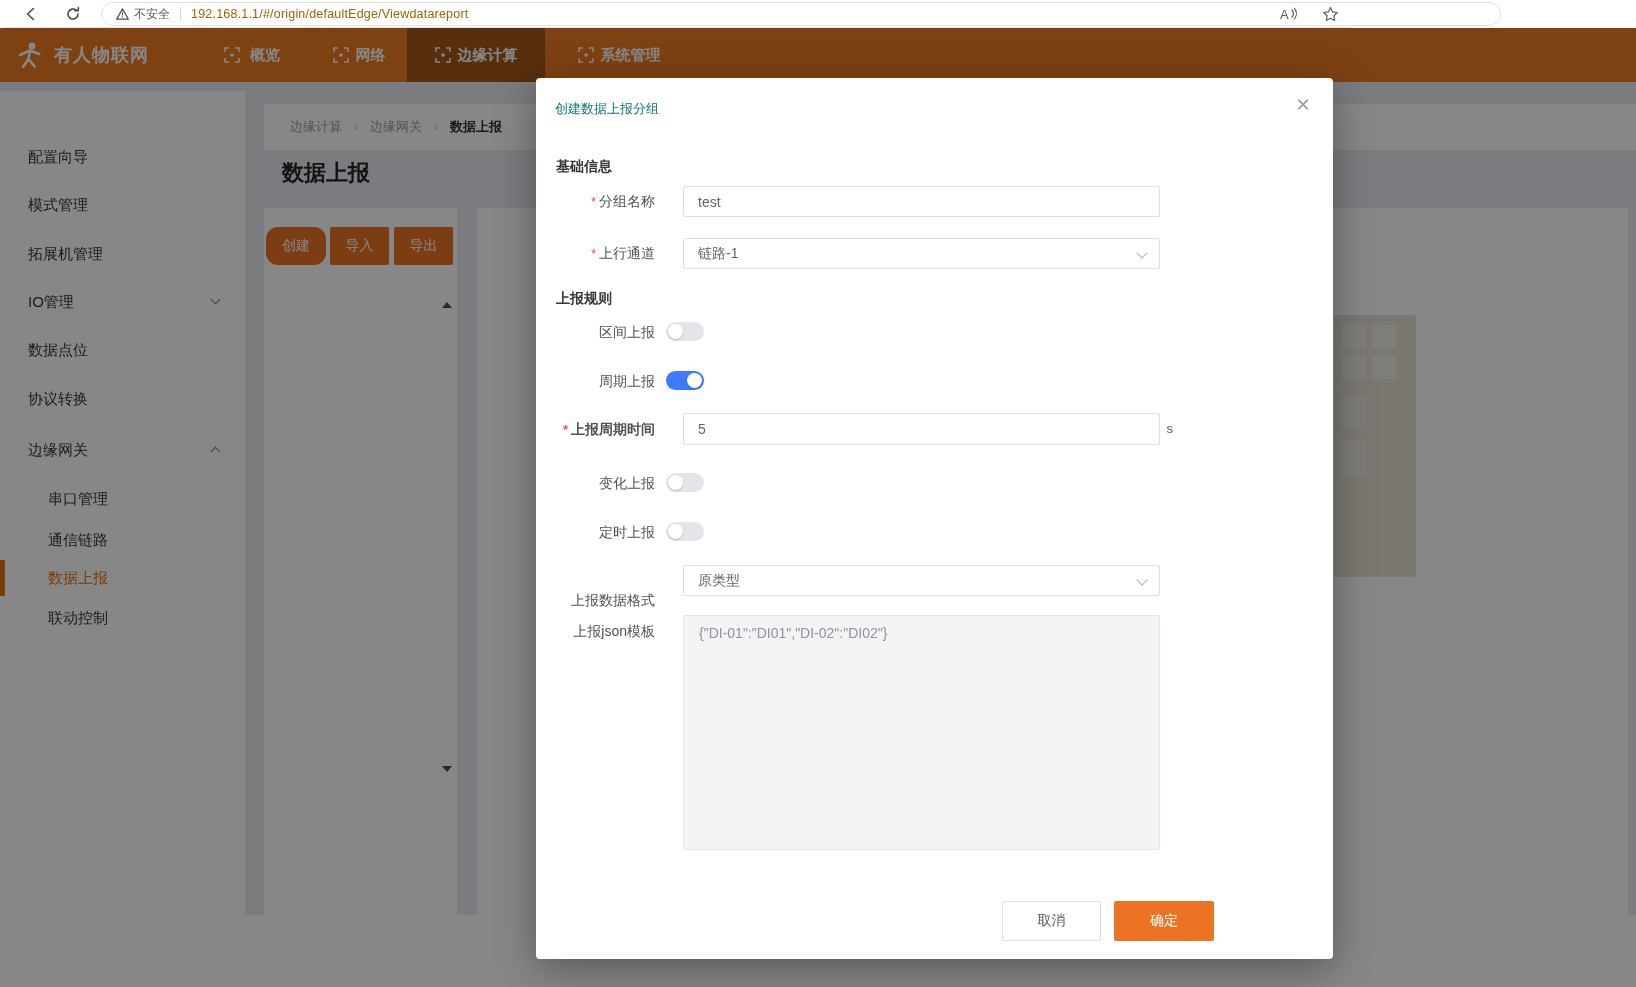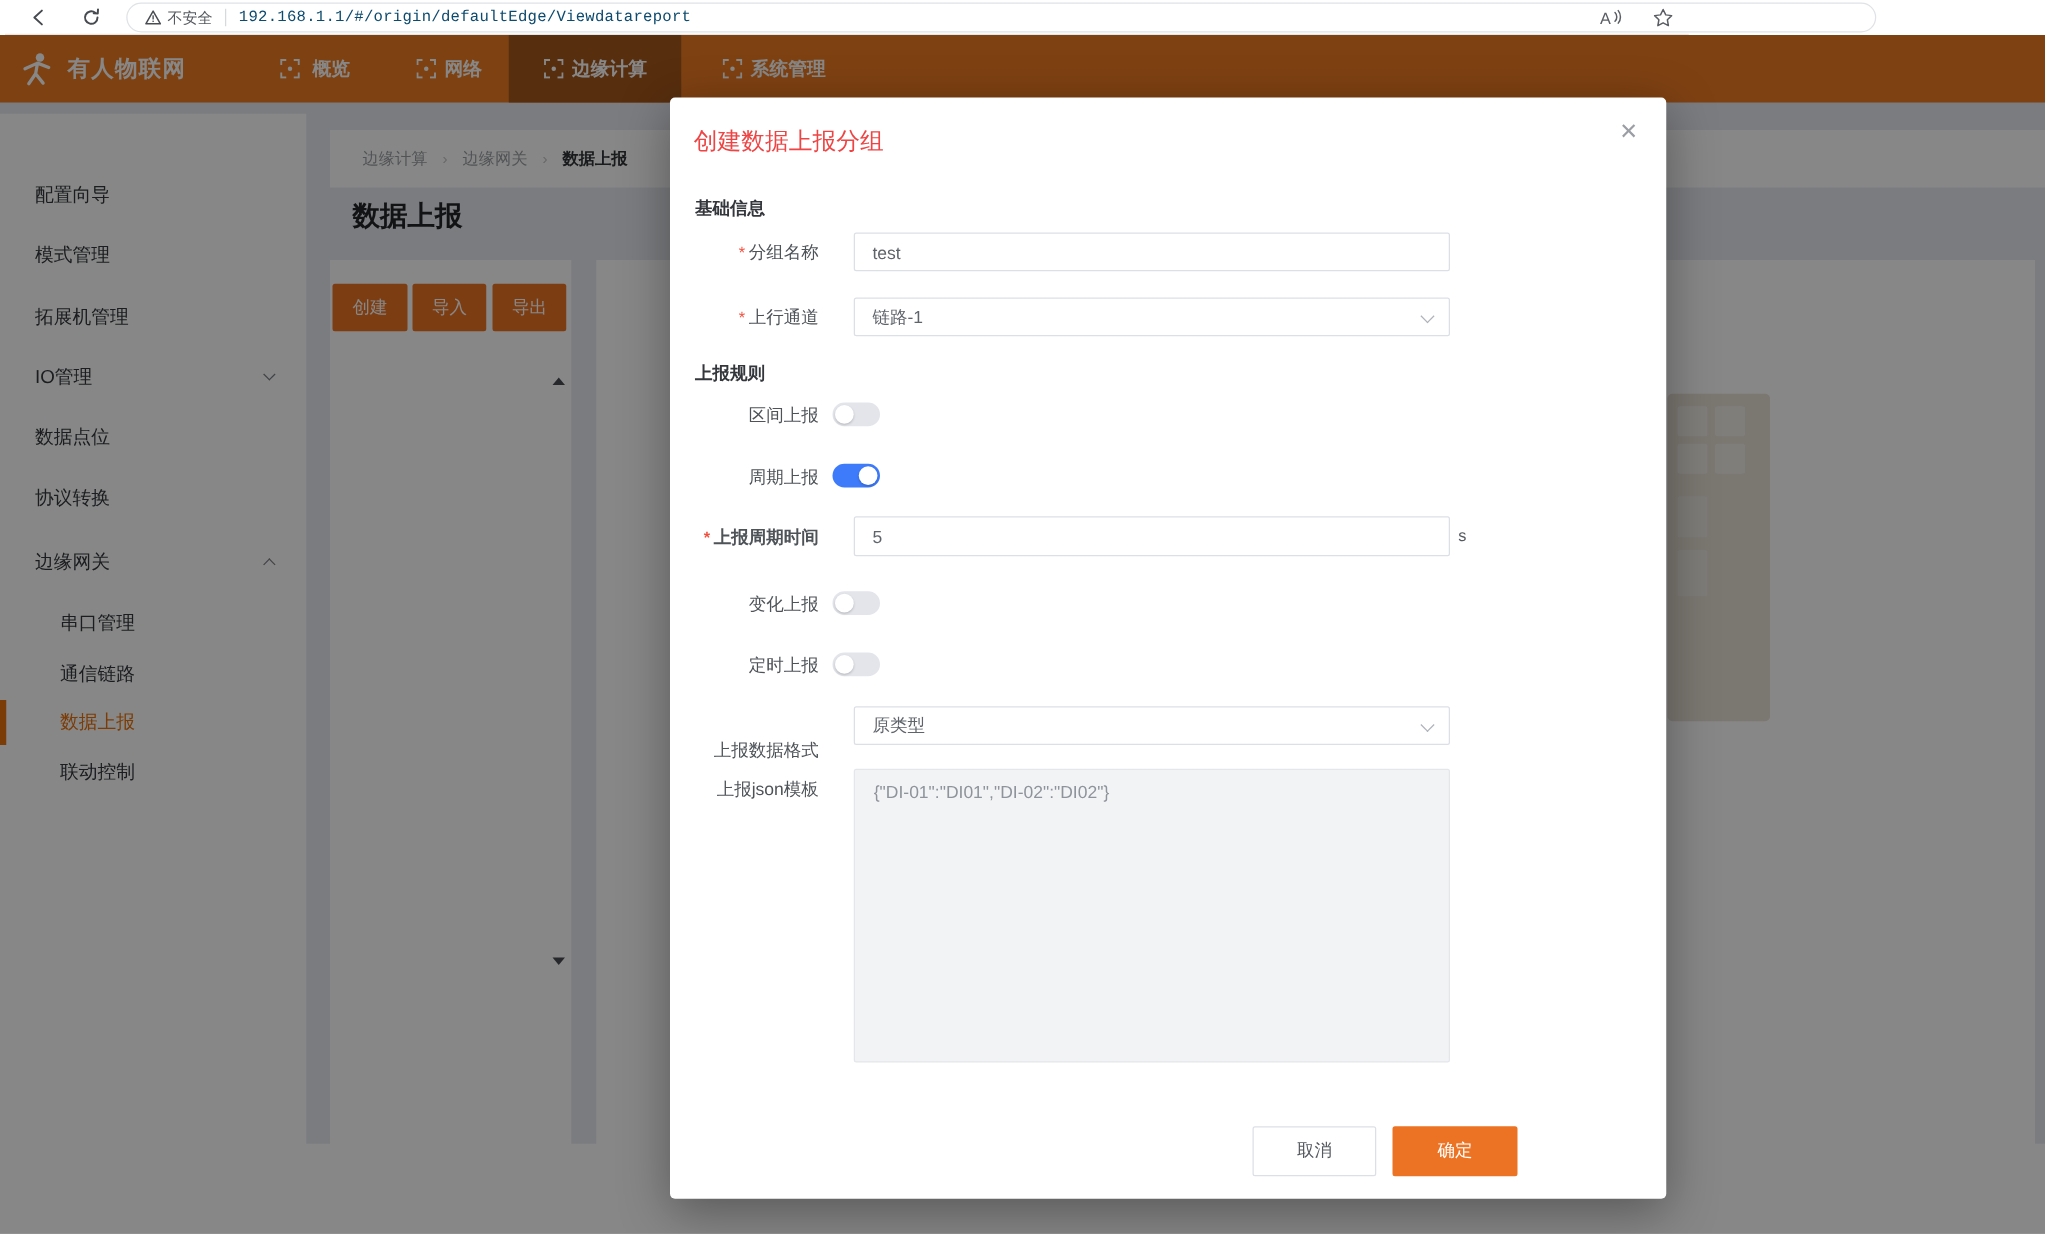--- a/index.html
+++ b/index.html
@@ -6,21 +6,21 @@
   html,body { background:#555; }
   body { font-family:"Liberation Sans","DejaVu Sans",sans-serif; }
   #screen { position:relative; width:1636px; height:987px; background:#fff; overflow:hidden; margin:0 auto; }
 
   
   .browser-bar { position:absolute; left:4px; top:0; width:1347px; height:28px; background:#fff; border-bottom:1px solid #e3e5e8; z-index:50; }
   .nav-ico { position:absolute; top:3px; width:22px; height:22px; color:#474b50; display:flex; align-items:center; justify-content:center; cursor:pointer; }
   .addr-pill { position:absolute; left:97px; top:2px; width:1400px; height:24px; border:1px solid #e0e2e6; border-radius:12px; background:#fff; display:flex; align-items:center; padding-left:14px; }
   .addr-sec { display:flex; align-items:center; gap:5px; color:#55595e; font-size:12px; }
   .addr-div { width:1px; height:14px; background:#d7d9dd; margin:0 10px; }
-  .addr-url { font-size:12.5px; color:#0c4a6e; letter-spacing:.2px;font-family:Liberation Mono, monospace; }
+  .addr-url { font-size:12.5px; color:#a16207; letter-spacing:.2px; }
   .bar-right { position:absolute; top:3px; height:22px; display:flex; align-items:center; gap:24px; color:#5a5e64; }
 
   
   .viewport { position:absolute; left:0; top:28px; width:1636px; height:887px; background:#e9ebf0; }
 
   
   .app-header { position:absolute; left:0; top:0; width:1636px; height:54px; background:#ee7b22; }
   .brand { position:absolute; left:16px; top:0; height:54px; display:flex; align-items:center; gap:8px; color:#fff; }
   .brand-name { font-size:18px; font-weight:bold; letter-spacing:1px; }
   .tab { position:absolute; top:0; height:54px; display:flex; align-items:center; justify-content:center; gap:7px; color:#fff; font-size:15px; font-weight:600; cursor:pointer; }
@@ -49,21 +49,21 @@
   .scroll-arrow { position:absolute; width:0; height:0; border-left:5px solid transparent; border-right:5px solid transparent; }
   .scroll-arrow.up { border-bottom:6px solid #4a4d52; }
   .scroll-arrow.dn { border-top:6px solid #4a4d52; }
   .watermark { position:absolute; left:857px; top:107px; width:82px; height:262px; background:rgba(171,143,108,.28); border-radius:4px; }
   .wm-sq { position:absolute; width:24px; height:24px; background:rgba(255,255,255,.45); border-radius:2px; }
   .wm-bar { position:absolute; left:8px; width:24px; background:rgba(255,255,255,.32); border-radius:2px; }
 
   
   .overlay { position:absolute; left:0; top:0; width:1636px; height:959px; background:rgba(0,0,0,.47); z-index:10; }
   .modal { position:absolute; left:536px; top:50px; width:797px; height:881px; background:#fff; border-radius:4px; box-shadow:0 10px 40px rgba(0,0,0,.35); z-index:20; }
-  .modal-title { position:absolute; left:19px; top:22px; font-size:19px; color:#ef4444; font-weight:500;font-family:Liberation Serif, serif; }
+  .modal-title { position:absolute; left:19px; top:22px; font-size:13px; color:#0f766e; font-weight:500;font-family:Liberation Serif, serif; }
   .modal-close { position:absolute; right:19px; top:16px; width:22px; height:22px; font-size:18px; line-height:22px; text-align:center; color:#9b9ea3; cursor:pointer; }
   .sec-head { position:absolute; left:20px; font-size:14px; font-weight:600; color:#33363b; }
   .f-label { position:absolute; left:0; width:119px; text-align:right; font-size:14px; color:#4e5358; white-space:nowrap; }
   .f-label.req::before { content:"*"; color:#f2503f; margin-right:3px; font-size:13px; }
   .ctl { position:absolute; left:147px; width:477px; height:31px; border:1px solid #dcdfe6; border-radius:2px; background:#fff; font-size:14px; color:#5f646b; }
   input.ctl { padding:0 14px; outline:none; font-family:inherit; }
   .select .sel-val { position:absolute; left:14px; top:0; line-height:29px; }
   .sel-chev { position:absolute; right:13px; top:10px; width:8px; height:8px; border-right:1.5px solid #aeb2ba; border-bottom:1.5px solid #aeb2ba; transform:rotate(45deg); }
   .suffix { position:absolute; right:160px; font-size:13px; color:#55595f; }
   .toggle { position:absolute; left:130px; width:38px; height:19px; border-radius:10px; cursor:pointer; }
@@ -181,21 +181,21 @@
       <span class="crumb">边缘计算</span>
       <span class="crumb-sep">›</span>
       <span class="crumb">边缘网关</span>
       <span class="crumb-sep">›</span>
       <span class="crumb last">数据上报</span>
     </div>
 
     <div class="page-title">数据上报</div>
 
     <div class="panel" style="left:264px;top:180px;width:193px;height:765px;">
-      <button class="tool-btn" style="left:2px;width:60px;">创建</button>
+      <button class="tool-btn" style="left:2px;width:60px;border-radius:12px;">创建</button>
       <button class="tool-btn" style="left:66px;width:59px;">导入</button>
       <button class="tool-btn" style="left:130px;width:59px;">导出</button>
       <span class="scroll-arrow up" style="left:178px;top:94px;"></span>
       <span class="scroll-arrow dn" style="left:178px;top:558px;"></span>
     </div>
 
     <div class="panel" style="left:477px;top:180px;width:1151px;height:765px;">
       <div class="watermark">
         <span class="wm-sq" style="left:8px;top:10px;"></span>
         <span class="wm-sq" style="left:38px;top:10px;"></span>

